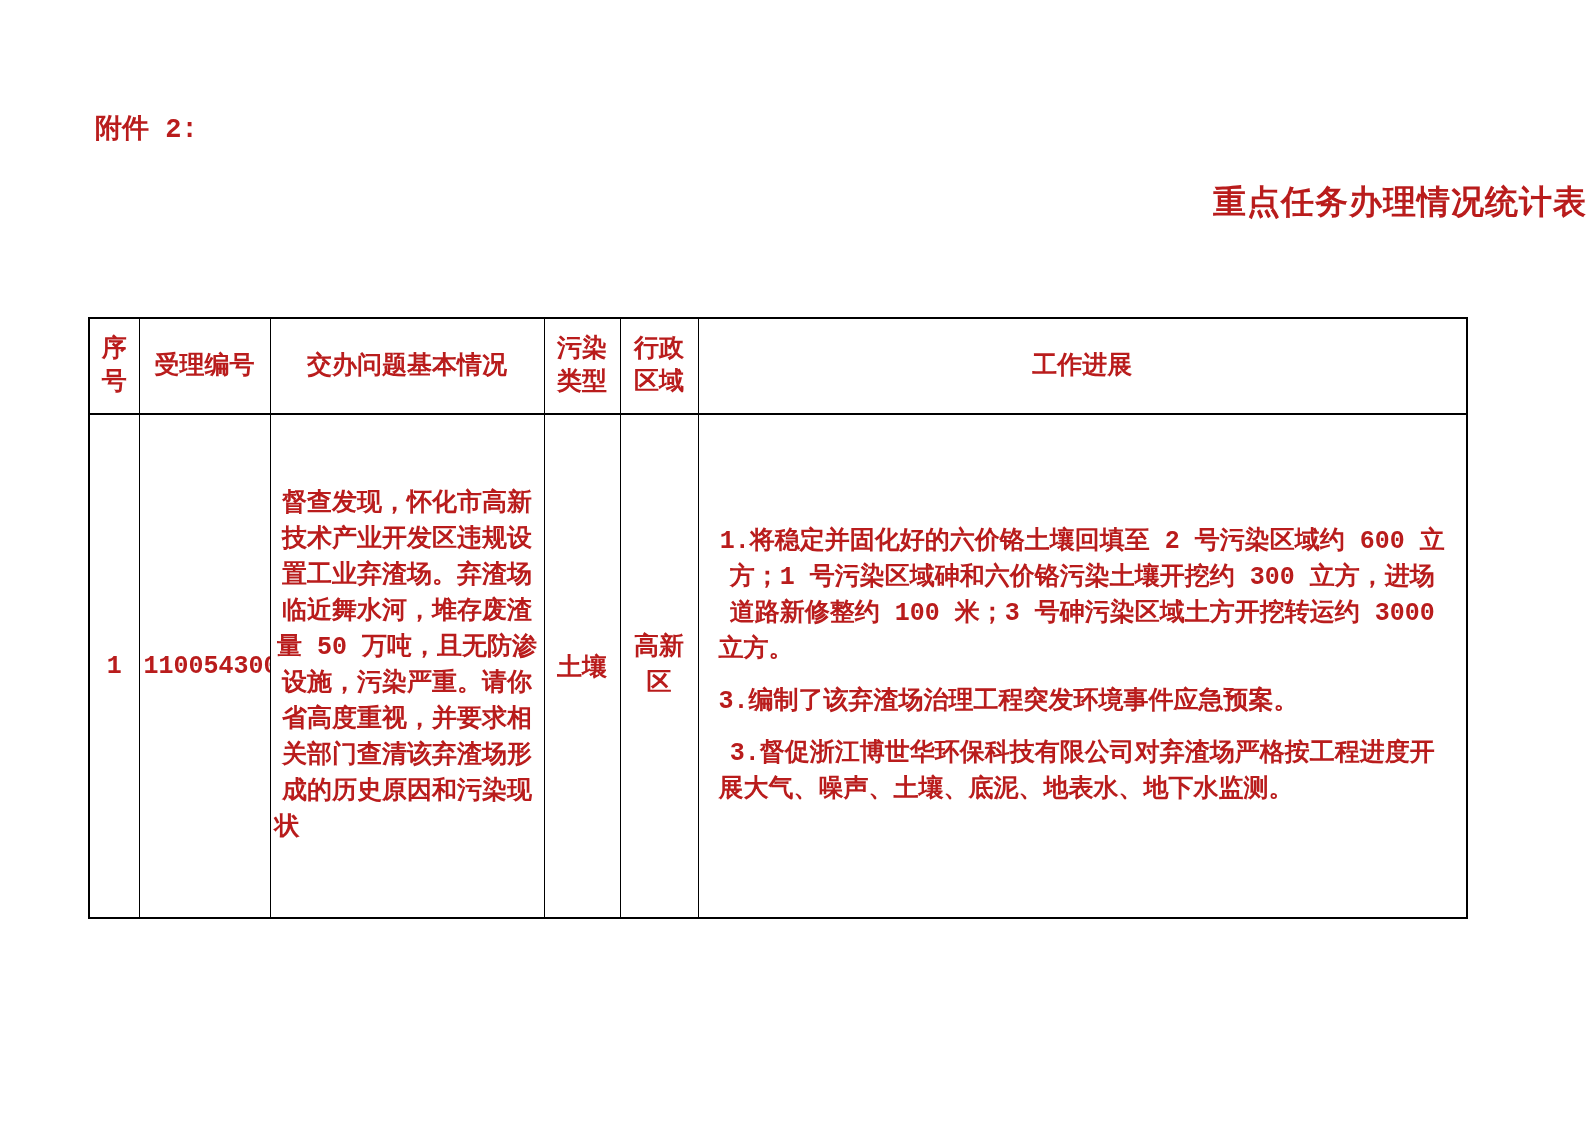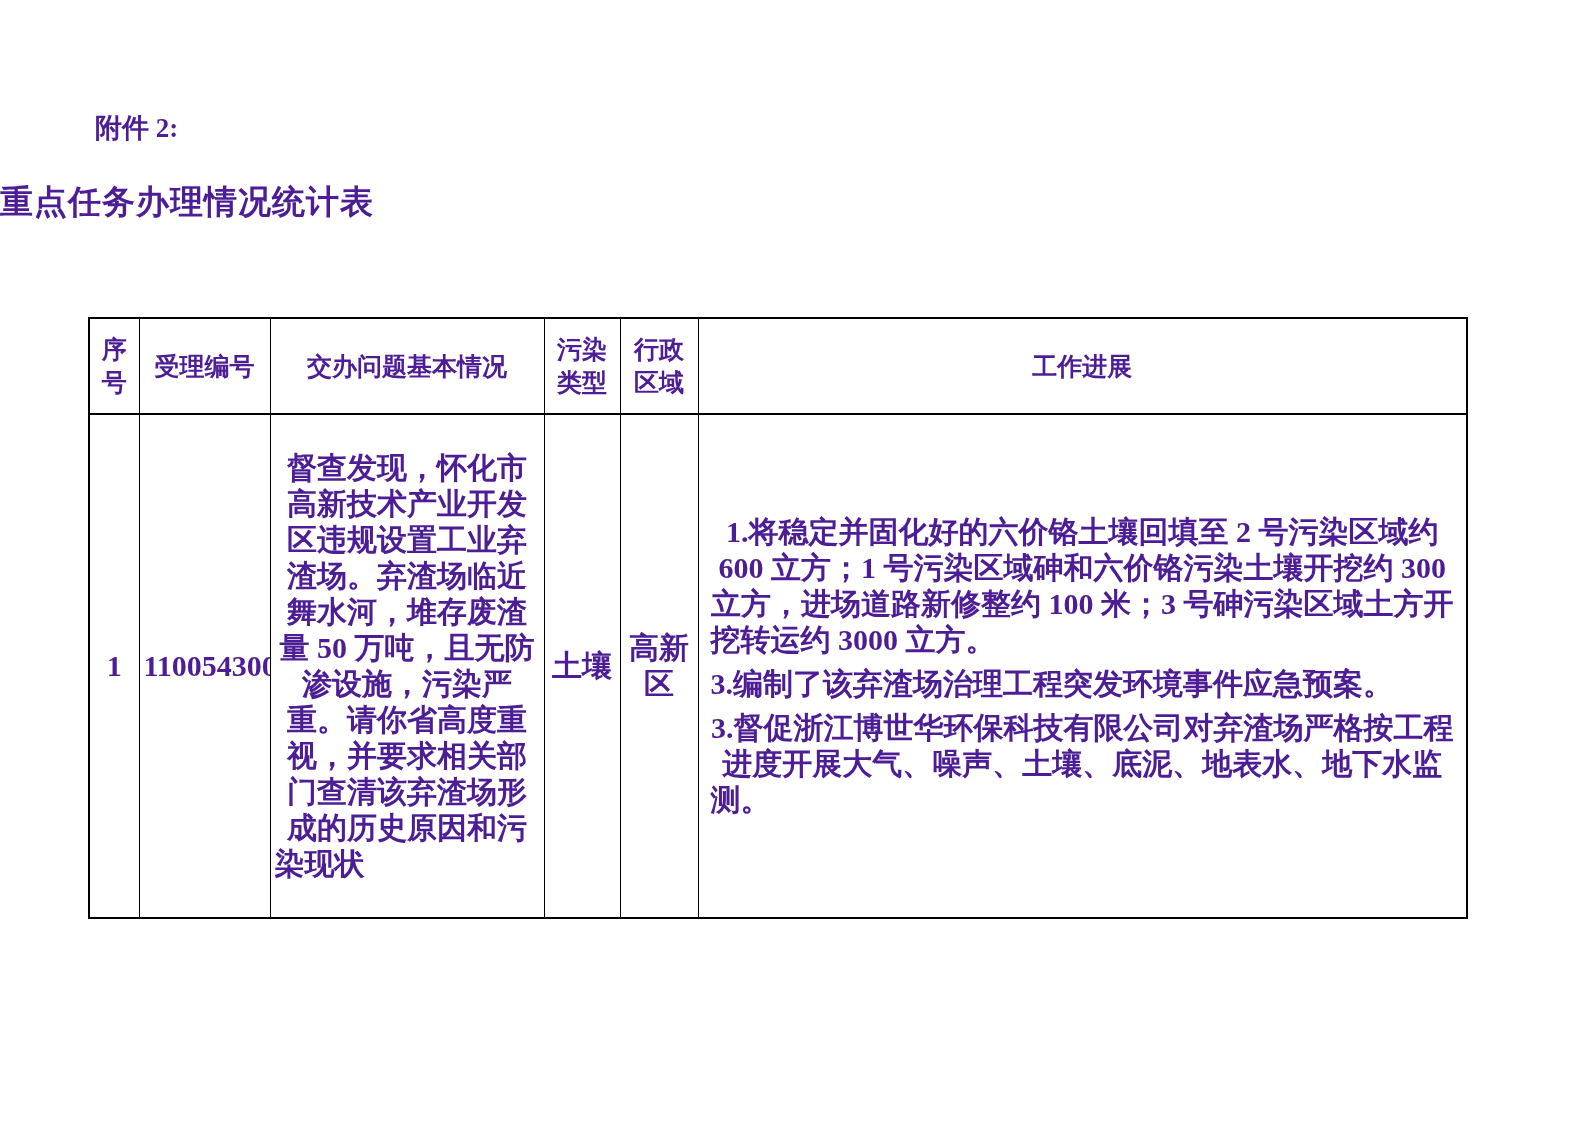--- a/index.html
+++ b/index.html
@@ -6,39 +6,39 @@
   html, body {
     margin: 0;
     padding: 0;
     background: #ffffff;
   }
   .page {
     position: relative;
     width: 1587px;
     height: 1122px;
     background: #ffffff;
-    color: #4c1d95;
-    font-family: Liberation Serif, serif;
+    color: #b91c1c;
+    font-family: Liberation Mono, monospace;
     font-weight: 700;
     overflow: hidden;
   }
   .attachment {
     position: absolute;
     left: 95px;
     top: 110px;
     font-size: 27px;
     white-space: pre;
   }
   .doc-title {
     position: absolute;
     left: 0;
     top: 180px;
     width: 100%;
     margin: 0;
-    text-align: left;
+    text-align: right;
     font-size: 33px;
     font-weight: 700;
     letter-spacing: 1px;
   }
   .meta-row {
     position: absolute;
     left: 88px;
     top: 262px;
     width: 1378px;
     display: flex;
@@ -69,39 +69,39 @@
     line-height: 33px;
     text-align: center;
     vertical-align: middle;
     padding: 0 2px;
     border-bottom: 2.5px solid #000;
   }
   .stats-table tbody td {
     height: 504px;
     vertical-align: middle;
     text-align: center;
-    font-size: 30px;
+    font-size: 25px;
     padding: 0 4px;
   }
   td.cell-problem {
     text-align: justify;
     text-align-last: left;
     font-size: 24px;
     line-height: 36px;
     padding: 0 7px;
   }
   td.cell-region { line-height: 36px; }
   td.cell-progress {
     text-align: justify;
     text-align-last: left;
     font-size: 24px;
     line-height: 36px;
     padding: 0 11px;
   }
-  td.cell-progress p { margin: 8px; }
+  td.cell-progress p { margin: 16px; }
 </style>
 </head>
 <body>
 
 <div class="page">
 
   <div class="attachment">附件 2:</div>
 
   <h1 class="doc-title">重点任务办理情况统计表</h1>
 

